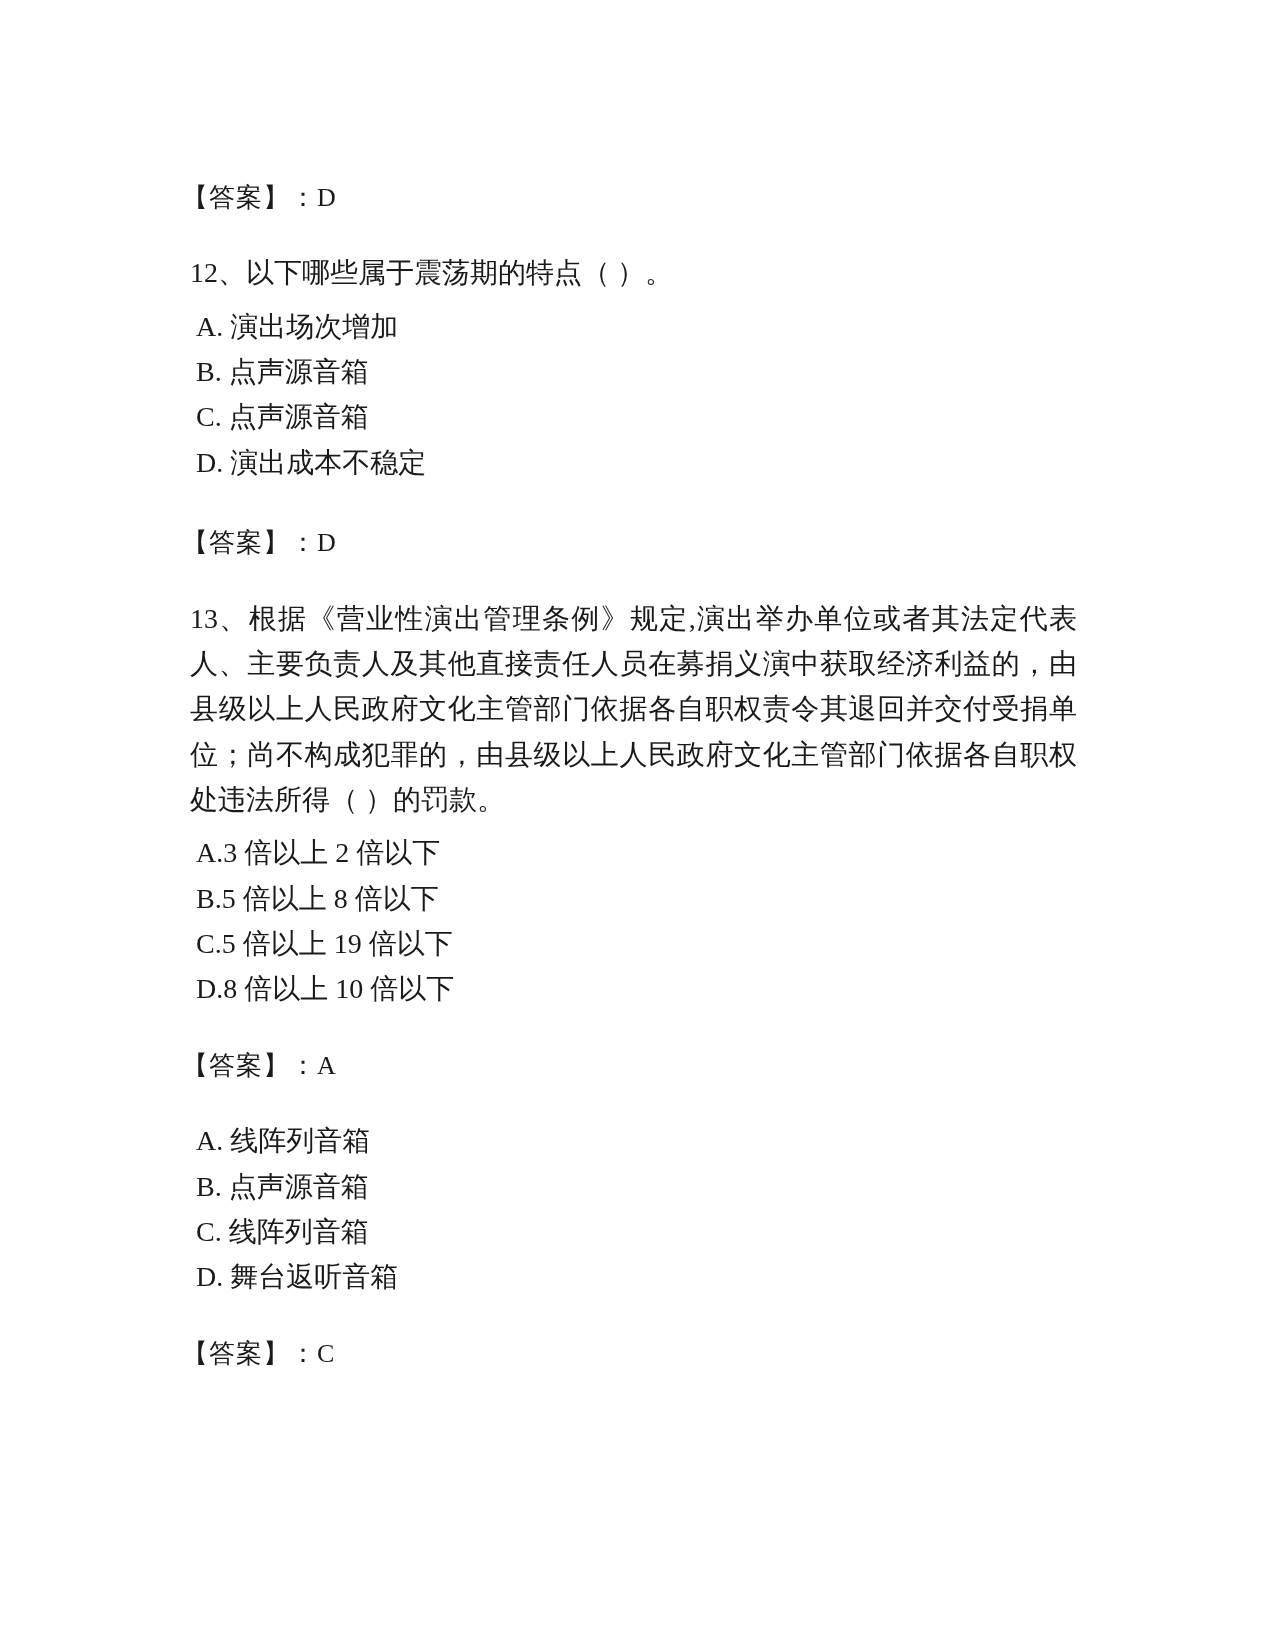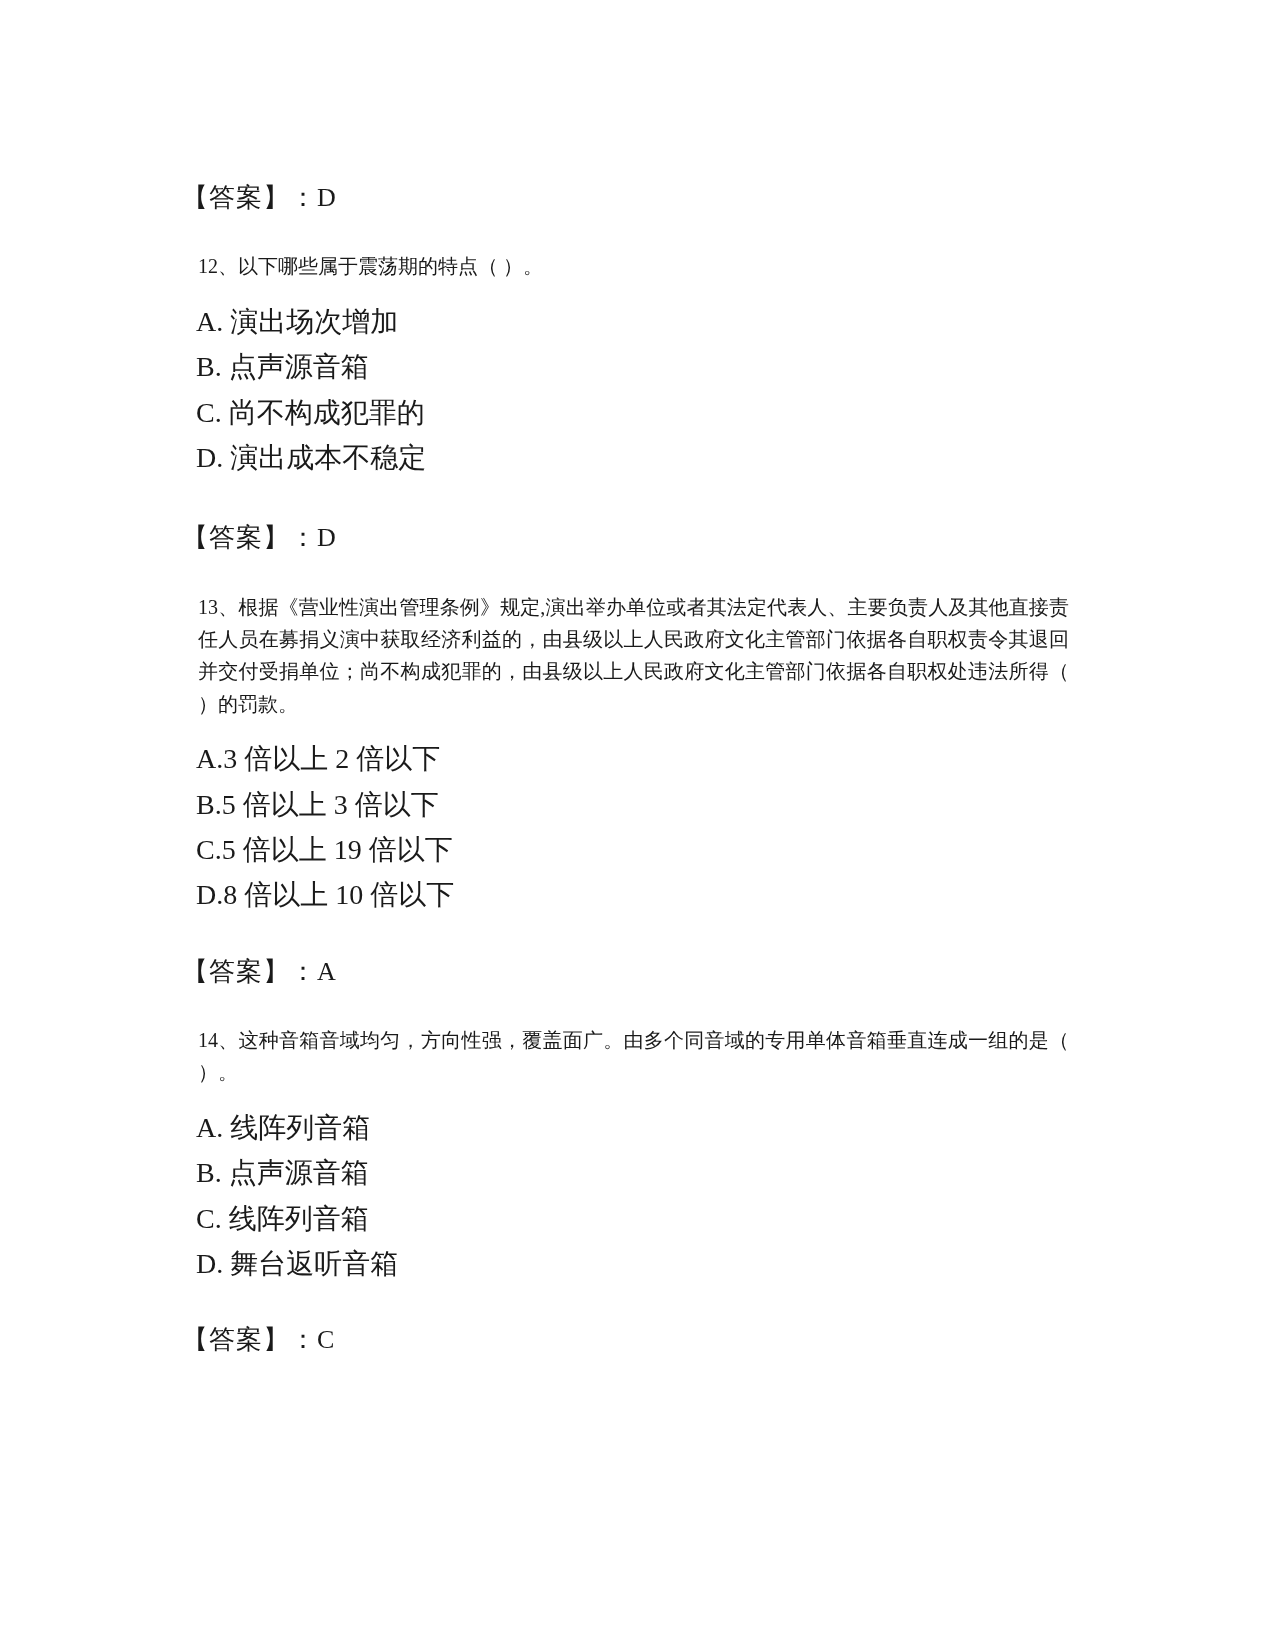--- a/index.html
+++ b/index.html
@@ -23,23 +23,23 @@
   .answer-line {
     font-size: 26px;
     line-height: 1.4;
     margin: 0 0 0 0;
     letter-spacing: 0.5px;
   }
   .q-block {
     margin-top: 34px;
   }
   .q-stem {
-    font-size: 20px;
+    font-size: 28px;
     line-height: 1.62;
-    margin: 16px;
+    margin: 8px;
     text-align: justify;
     text-justify: inter-ideograph;
   }
   .q-options {
     margin: 0;
     padding: 0;
     list-style: none;
   }
   .q-options li {
     font-size: 28px;
@@ -65,43 +65,42 @@
 
 <div class="page">
 
   <div class="answer-line ans">【答案】：D</div>
 
   <div class="q-block">
     <p class="q-stem">12、以下哪些属于震荡期的特点（      ）。</p>
     <ul class="q-options">
       <li>A. 演出场次增加</li>
       <li>B. 点声源音箱</li>
-      <li>C. 尚不构成犯罪的</li>
+      <li>C. 点声源音箱</li>
       <li>D. 演出成本不稳定</li>
     </ul>
   </div>
 
   <div class="spacer-lg"></div>
   <div class="answer-line ans">【答案】：D</div>
 
   <div class="q-block">
     <p class="q-stem stem-indent">13、根据《营业性演出管理条例》规定,演出举办单位或者其法定代表人、主要负责人及其他直接责任人员在募捐义演中获取经济利益的，由县级以上人民政府文化主管部门依据各自职权责令其退回并交付受捐单位；尚不构成犯罪的，由县级以上人民政府文化主管部门依据各自职权处违法所得（      ）的罚款。</p>
     <ul class="q-options">
       <li>A.3 倍以上 2 倍以下</li>
-      <li>B.5 倍以上 3 倍以下</li>
+      <li>B.5 倍以上 8 倍以下</li>
       <li>C.5 倍以上 19 倍以下</li>
       <li>D.8 倍以上 10 倍以下</li>
     </ul>
   </div>
 
   <div class="spacer-md"></div>
   <div class="answer-line ans">【答案】：A</div>
 
   <div class="q-block">
-    <p class="q-stem stem-indent">14、这种音箱音域均匀，方向性强，覆盖面广。由多个同音域的专用单体音箱垂直连成一组的是（      ）。</p>
     <ul class="q-options">
       <li>A. 线阵列音箱</li>
       <li>B. 点声源音箱</li>
       <li>C. 线阵列音箱</li>
       <li>D. 舞台返听音箱</li>
     </ul>
   </div>
 
   <div class="spacer-md"></div>
   <div class="answer-line ans">【答案】：C</div>

